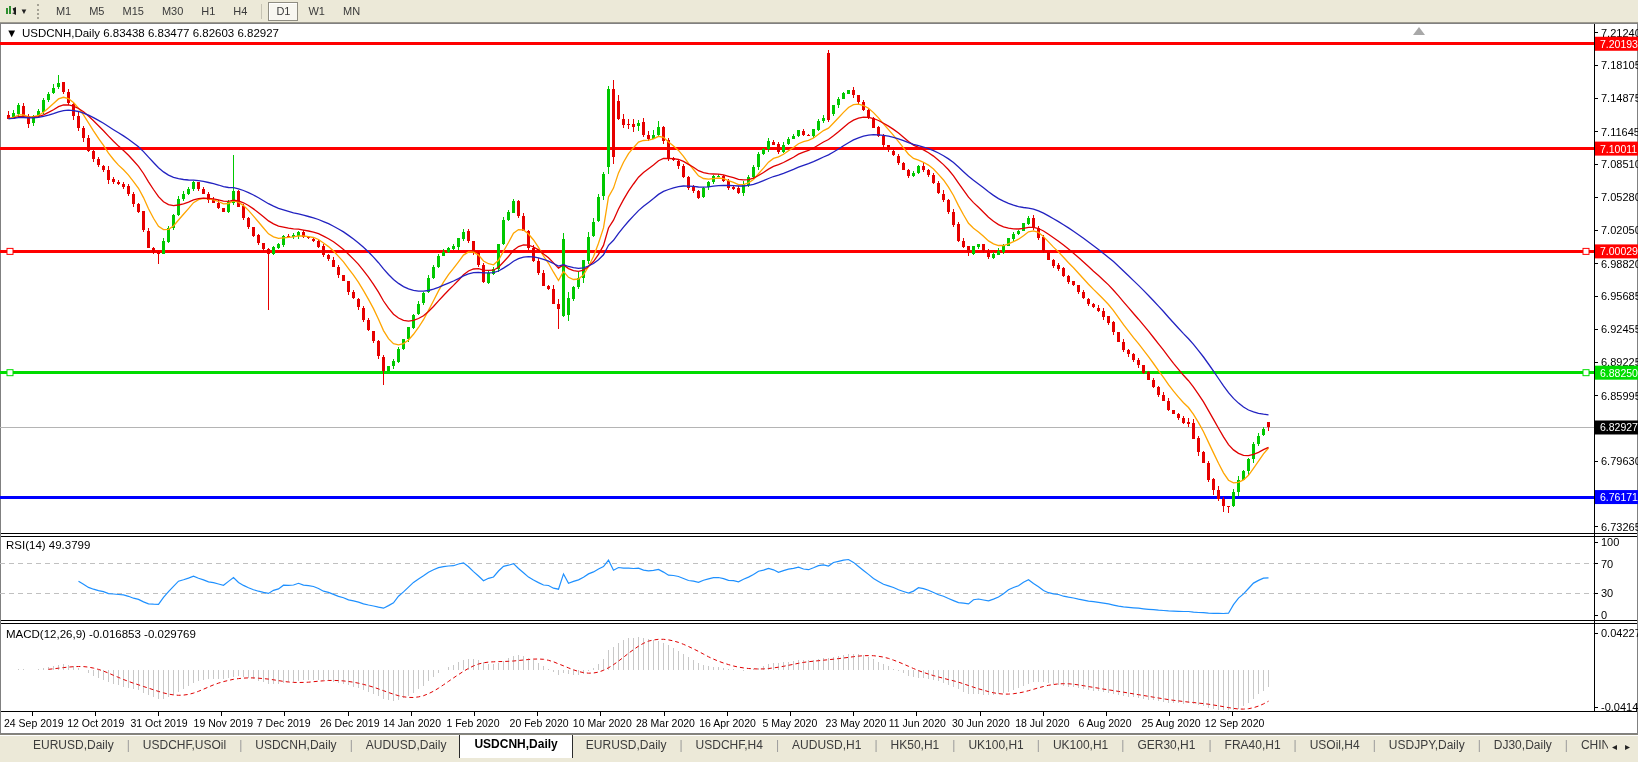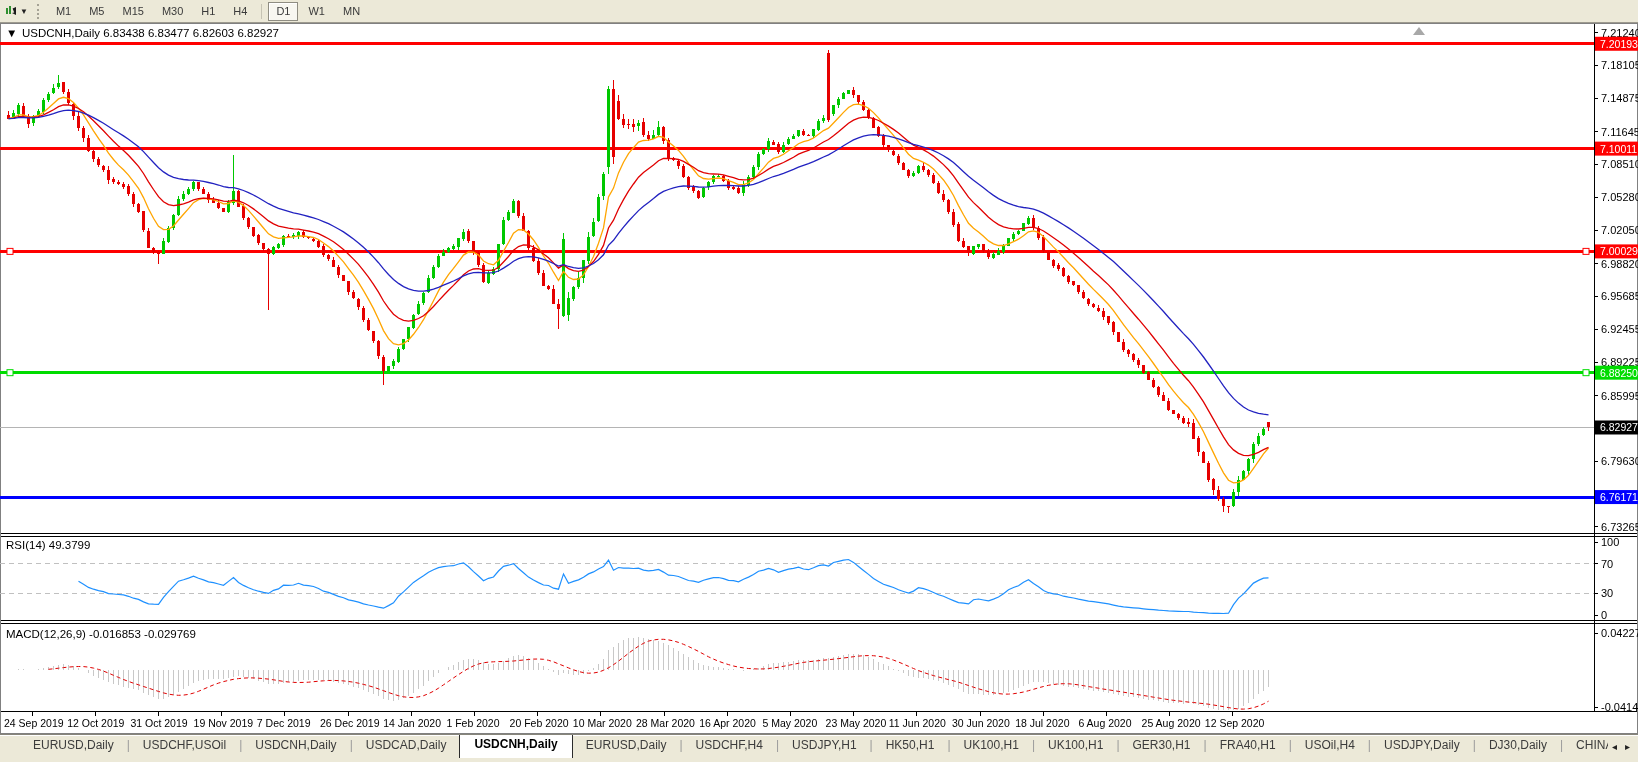--- a/index.html
+++ b/index.html
@@ -962,27 +962,27 @@
 </div>
 
 <div class="tabbar">
   <div class="tabs" id="tabs">
       <span class="tab">EURUSD,Daily</span>
       <span class="tabsep">|</span>
       <span class="tab">USDCHF,USOil</span>
       <span class="tabsep">|</span>
       <span class="tab">USDCNH,Daily</span>
       <span class="tabsep">|</span>
-      <span class="tab">USDCAD,Daily</span>
+      <span class="tab">AUDUSD,Daily</span>
       <span class="tab active">USDCNH,Daily</span>
       <span class="tab">EURUSD,Daily</span>
       <span class="tabsep">|</span>
       <span class="tab">USDCHF,H4</span>
       <span class="tabsep">|</span>
-      <span class="tab">USDJPY,H1</span>
+      <span class="tab">AUDUSD,H1</span>
       <span class="tabsep">|</span>
       <span class="tab">HK50,H1</span>
       <span class="tabsep">|</span>
       <span class="tab">UK100,H1</span>
       <span class="tabsep">|</span>
       <span class="tab">UK100,H1</span>
       <span class="tabsep">|</span>
       <span class="tab">GER30,H1</span>
       <span class="tabsep">|</span>
       <span class="tab">FRA40,H1</span>

